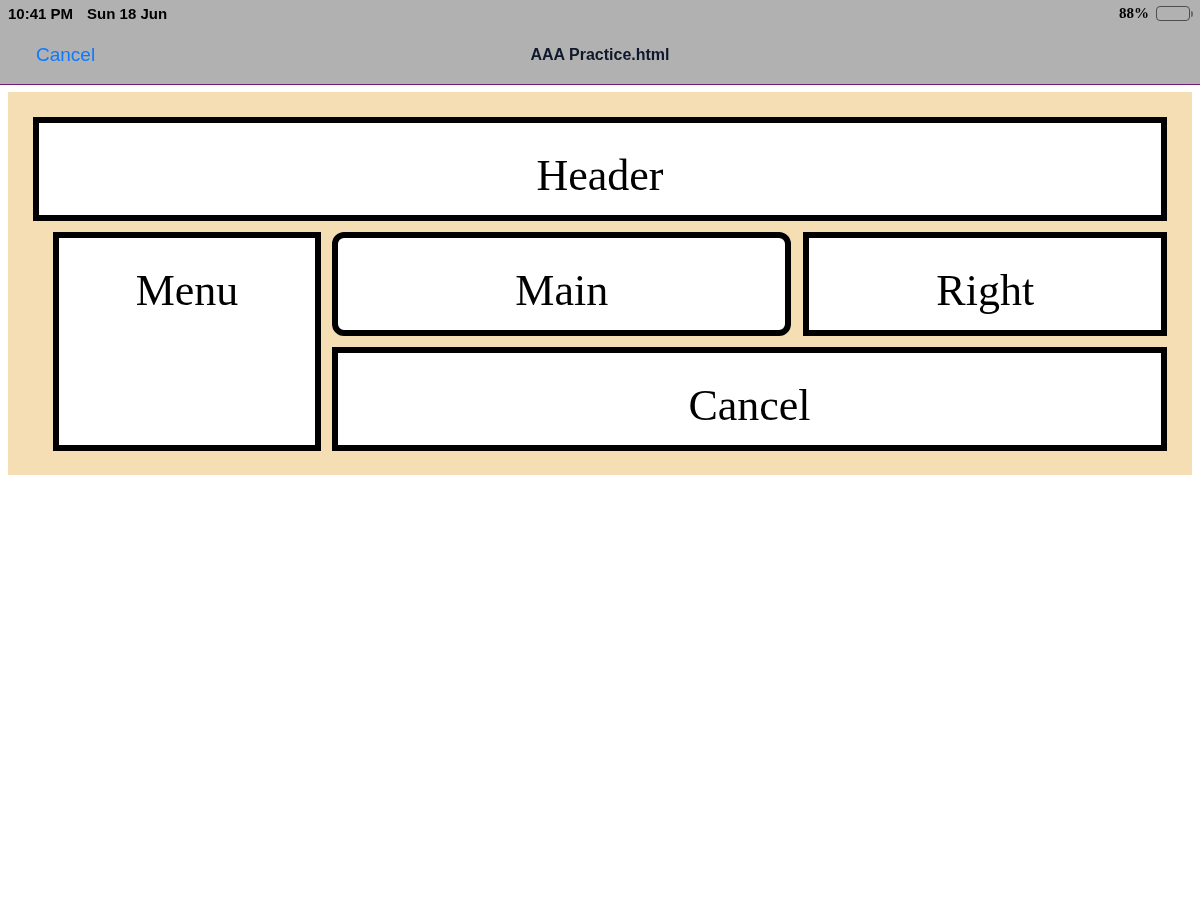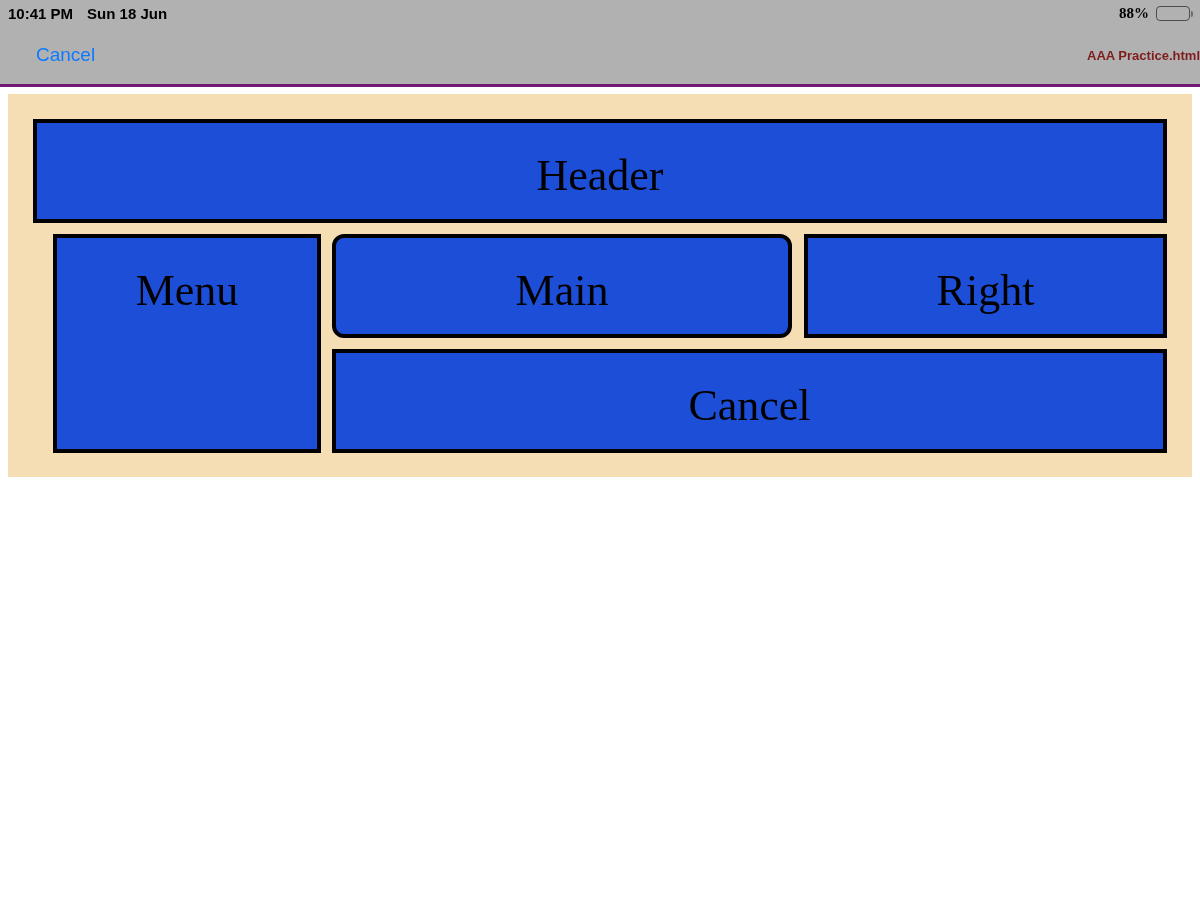--- a/index.html
+++ b/index.html
@@ -6,21 +6,21 @@
   html, body { width: 1200px; height: 900px; }
   body {
     font-family: "Liberation Sans", sans-serif;
     background: #ffffff;
     overflow: hidden;
   }
 
   
   .chrome {
     background: #b1b1b1;
-    border-bottom: 3px solid #701a75;
+    border-bottom: 1px solid #701a75;
   }
   .status-bar {
     height: 26px;
     display: flex;
     align-items: center;
     justify-content: space-between;
     padding: 0 10px 0 8px;
     font-size: 15px;
     font-weight: 600;
     color: #000;
@@ -58,39 +58,39 @@
     left: 36px;
     color: #0d7aff;
     font-size: 19px;
     background: none;
     border: none;
     font-family: "Liberation Sans", sans-serif;
     cursor: pointer;
   }
   .nav-title {
     width: 100%;
-    text-align: right;
-    font-size: 13px;
+    text-align: center;
+    font-size: 16px;
     font-weight: 600;
-    color: #7f1d1d;
+    color: #0f172a;
   }
 
   
   .doc-area {
     background: #ffffff;
     height: 815px;
   }
   .layout-container {
     margin: 7px 8px 0 8px;
     background: #f5deb3;
     padding: 25px 25px 24px 25px;
   }
   .box {
-    background: #1d4ed8;
-    border: 4px solid #000000;
+    background: #ffffff;
+    border: 6px solid #000000;
     text-align: center;
     font-family: "Liberation Serif", serif;
     font-size: 44px;
     line-height: 1;
     color: #000;
     padding-top: 31px;
   }
   .box-header { height: 104px; margin-bottom: 11px; }
   .middle-row { display: flex; gap: 11px; padding-left: 20px; }
   .box-menu { width: 268px; height: 219px; flex: none; }

